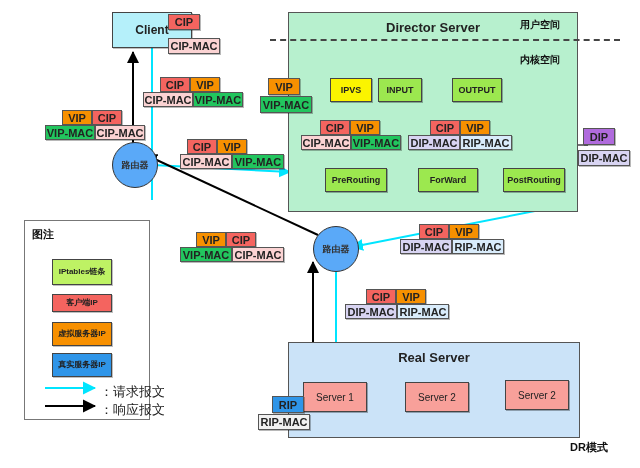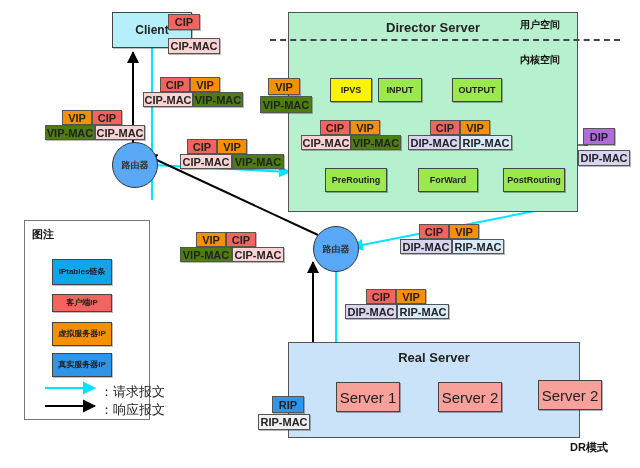--- a/index.html
+++ b/index.html
@@ -51,55 +51,54 @@
     box-shadow:1px 1px 0 rgba(0,0,0,.3);
   }
   .ipvs{
     background:#fbf400;border:1.5px solid #444;
     font-size:9px;font-weight:bold;color:#222;
     box-shadow:1px 1px 0 rgba(0,0,0,.3);
   }
   
   .srv{
     background:#f8a09a;border:1.5px solid #444;
-    font-size:15px;color:#222;
+    font-size:10px;color:#222;
     box-shadow:1px 1px 0 rgba(0,0,0,.3);
-    margin-left:33px;
   }
   
   .tag{
     position:absolute;box-sizing:border-box;
     border:1.2px solid #555;
     font-size:11px;font-weight:bold;color:#222;
     display:flex;align-items:center;justify-content:center;
     box-shadow:1px 1px 0 rgba(0,0,0,.28);
   }
   .t-cip{background:#f4645f;}
   .t-vip{background:#f79000;}
   .t-dip{background:#b06bdd;}
   .t-rip{background:#2f95e8;}
   .t-cipmac{background:#fbd3d3;}
-  .t-vipmac{background:#4d7c0f;}
+  .t-vipmac{background:#22c55e;}
   .t-dipmac{background:#d8d4f2;}
   .t-ripmac{background:#d9ecfb;}
   .t-plain{background:#f0f0f0;}
 
   
   .legend{
     position:absolute;border:1.5px solid #777;background:#fff;
     box-sizing:border-box;
   }
   .legend-title{position:absolute;font-size:11px;font-weight:bold;color:#111;}
   .lg-box{
     position:absolute;box-sizing:border-box;border:1.2px solid #444;
     font-size:8px;font-weight:bold;color:#222;line-height:1.05;
     display:flex;align-items:center;justify-content:center;text-align:center;
     box-shadow:1px 1px 0 rgba(0,0,0,.25);
   }
-  .lg-chain{background:#0ea5e9;text-align:center;}
+  .lg-chain{background:#bef264;text-align:center;}
   .lg-cip{background:#f4645f;text-align:right;}
   .lg-vip{background:#f79000;}
   .lg-rip{background:#2f95e8;}
   .lg-text{position:absolute;font-size:13px;color:#222;}
   .bottom-title{
     position:absolute;font-size:11px;font-weight:bold;color:#111;
   }
 </style>
 </head>
 <body>

